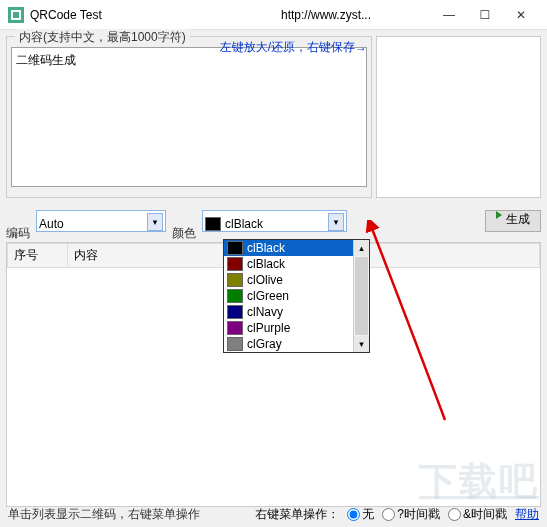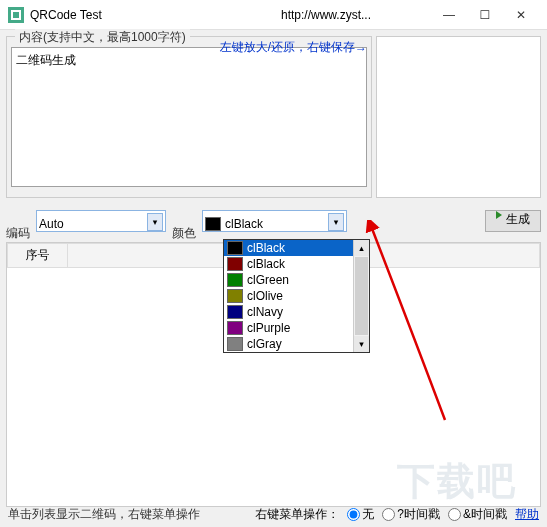--- a/index.html
+++ b/index.html
@@ -28,41 +28,41 @@
 .combo.encoding { width: 130px; }
 .combo.color { width: 145px; }
 .combo .swatch { width: 16px; height: 14px; background: #000; margin-right: 4px; border: 1px solid #666; }
 .combo .txt { flex: 1; }
 .combo .arrow { width: 16px; height: 18px; background: #e1e9f6; display: flex; align-items: center; justify-content: center; border: 1px solid #8bb4e2; font-size: 9px; }
 .btn { height: 22px; border: 1px solid #adadad; background: #e1e1e1; padding: 0 10px; display: flex; gap: 4px; }
 .btn .tri { width: 0; height: 0; border-left: 6px solid #2a8a2a; border-top: 4px solid transparent; border-bottom: 4px solid transparent; }
 
 .table-wrap { margin-top: 8px; border: 1px solid #ccc; background: #fff; height: 265px; position: relative; }
 table { width: 100%; border-collapse: collapse; }
-th { background: #f4f4f4; border: 1px solid #ddd; text-align: center; padding: 3px 6px; font-weight: normal; }
+th { background: #f4f4f4; border: 1px solid #ddd; text-align: left; padding: 3px 6px; font-weight: normal; }
 th.seq { width: 60px; }
 
 .dropdown { position: absolute; top: 239px; left: 223px; width: 147px; border: 1px solid #333; background: #fff; z-index: 10; }
 .dd-item { display: flex; align-items: center; padding: 1px 3px; gap: 4px; }
 .dd-item .sw { width: 16px; height: 14px; border: 1px solid #666; }
 .dd-item.sel { background: #0a64c8; color: #fff; }
 .dd-scroll { position: absolute; right: 0; top: 0; bottom: 0; width: 16px; background: #f0f0f0; border-left: 1px solid #ccc; display: flex; flex-direction: column; }
 .dd-scroll .sbbtn { height: 16px; background: #e8e8e8; display: flex; align-items: center; justify-content: center; font-size: 9px; }
 .dd-scroll .thumb { flex: 1; background: #d0d0d0; margin: 1px; }
 
 .arrow-annot { position: absolute; top: 220px; left: 365px; pointer-events: none; z-index: 20; }
 
 .footer { position: absolute; bottom: 4px; left: 8px; right: 8px; display: flex; align-items: center; gap: 8px; }
 .footer .hint2 { color: #333; }
 .footer .spacer { flex: 1; }
 .radio { display: flex; align-items: center; gap: 2px; }
 .radio input { margin: 0; }
 .help { color: #0033cc; text-decoration: underline; }
 
-.watermark { position: absolute; bottom: 20px; right: 30px; font-size: 38px; color: rgba(200,210,220,0.45); font-weight: bold; letter-spacing: 2px; pointer-events: none; font-family: "SimHei"; }
+.watermark { position: absolute; bottom: 20px; right: 8px; font-size: 38px; color: rgba(200,210,220,0.45); font-weight: bold; letter-spacing: 2px; pointer-events: none; font-family: "SimHei"; text-decoration: underline; }
 </style>
 </head>
 <body>
 
 <div class="titlebar">
   <span class="icon">
     <svg width="16" height="16">
         <rect width="16" height="16" fill="#4a8"></rect>
         <rect x="3" y="3" width="10" height="10" fill="#fff"></rect>
         <rect x="5" y="5" width="6" height="6" fill="#4a8"></rect>
@@ -122,26 +122,26 @@
 <div class="dropdown" id="dd">
     <div class="dd-item sel">
       <span class="sw" style="background: rgb(0, 0, 0);"></span>
       <span>clBlack</span>
     </div>
     <div class="dd-item">
       <span class="sw" style="background: rgb(128, 0, 0);"></span>
       <span>clBlack</span>
     </div>
     <div class="dd-item">
+      <span class="sw" style="background: rgb(128, 128, 0);"></span>
+      <span>clOlive</span>
+    </div>
+    <div class="dd-item">
       <span class="sw" style="background: rgb(0, 128, 0);"></span>
       <span>clGreen</span>
-    </div>
-    <div class="dd-item">
-      <span class="sw" style="background: rgb(128, 128, 0);"></span>
-      <span>clOlive</span>
     </div>
     <div class="dd-item">
       <span class="sw" style="background: rgb(0, 0, 128);"></span>
       <span>clNavy</span>
     </div>
     <div class="dd-item">
       <span class="sw" style="background: rgb(128, 0, 128);"></span>
       <span>clPurple</span>
     </div>
     <div class="dd-item">

